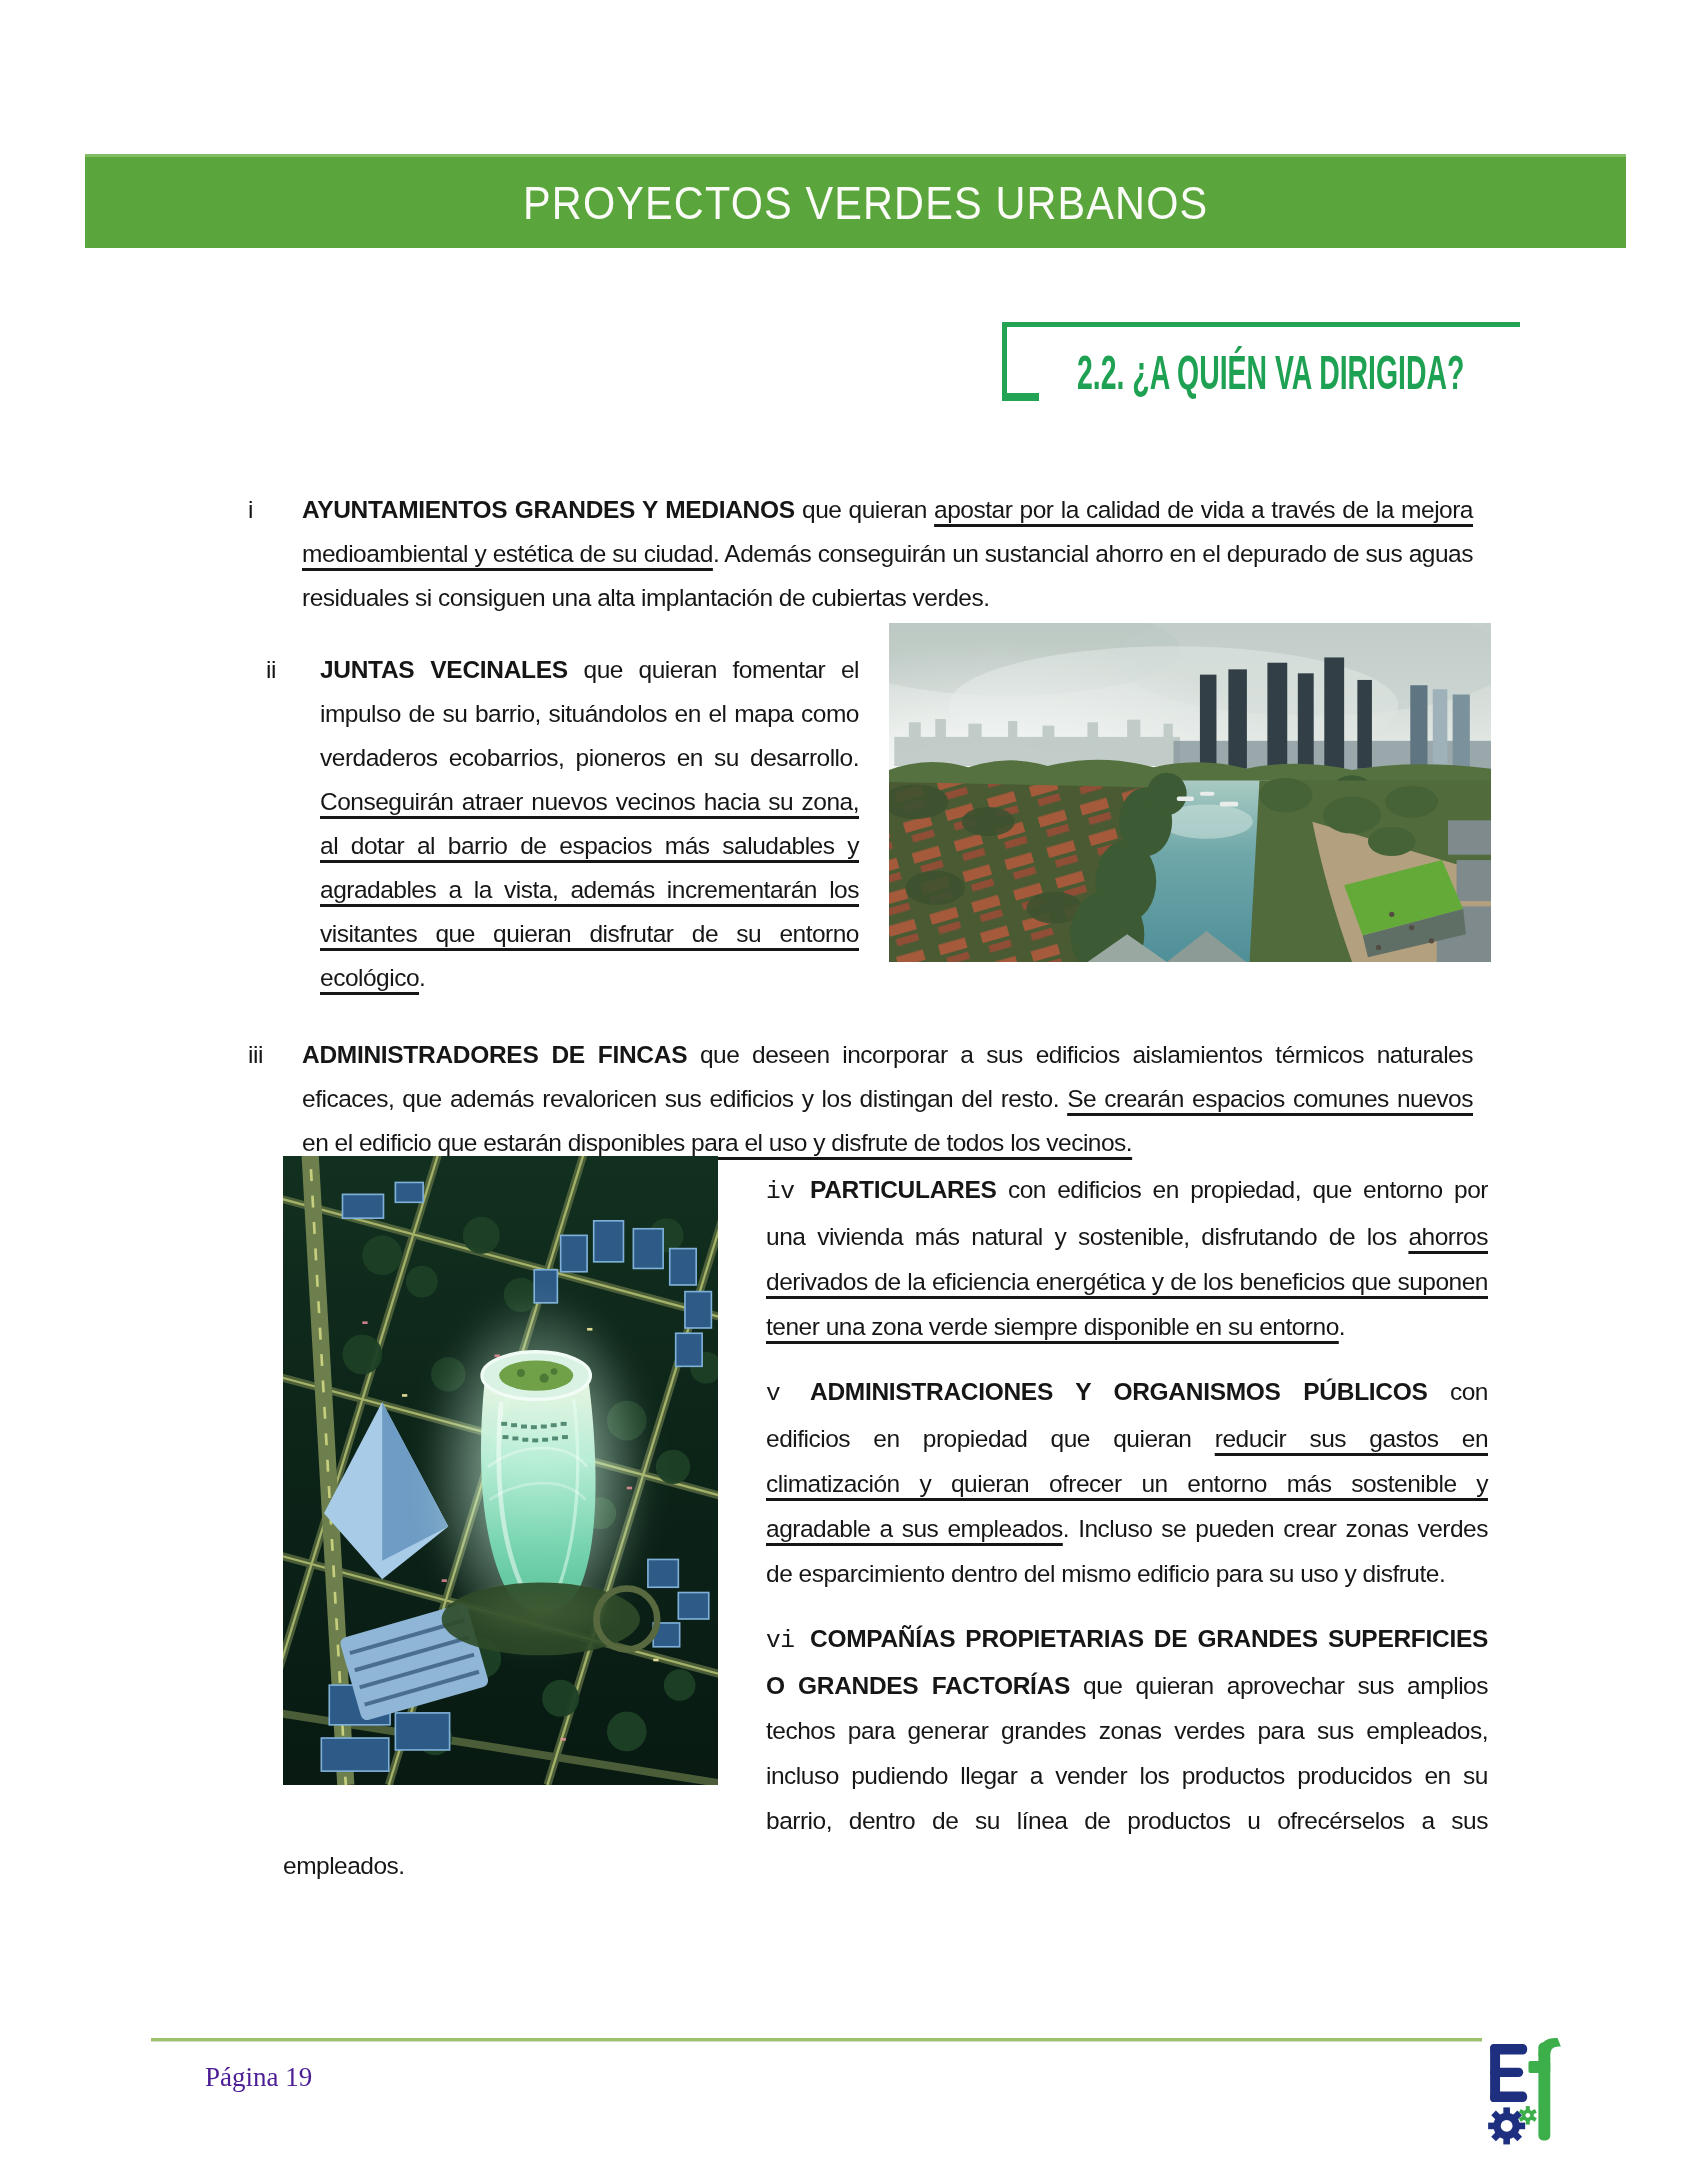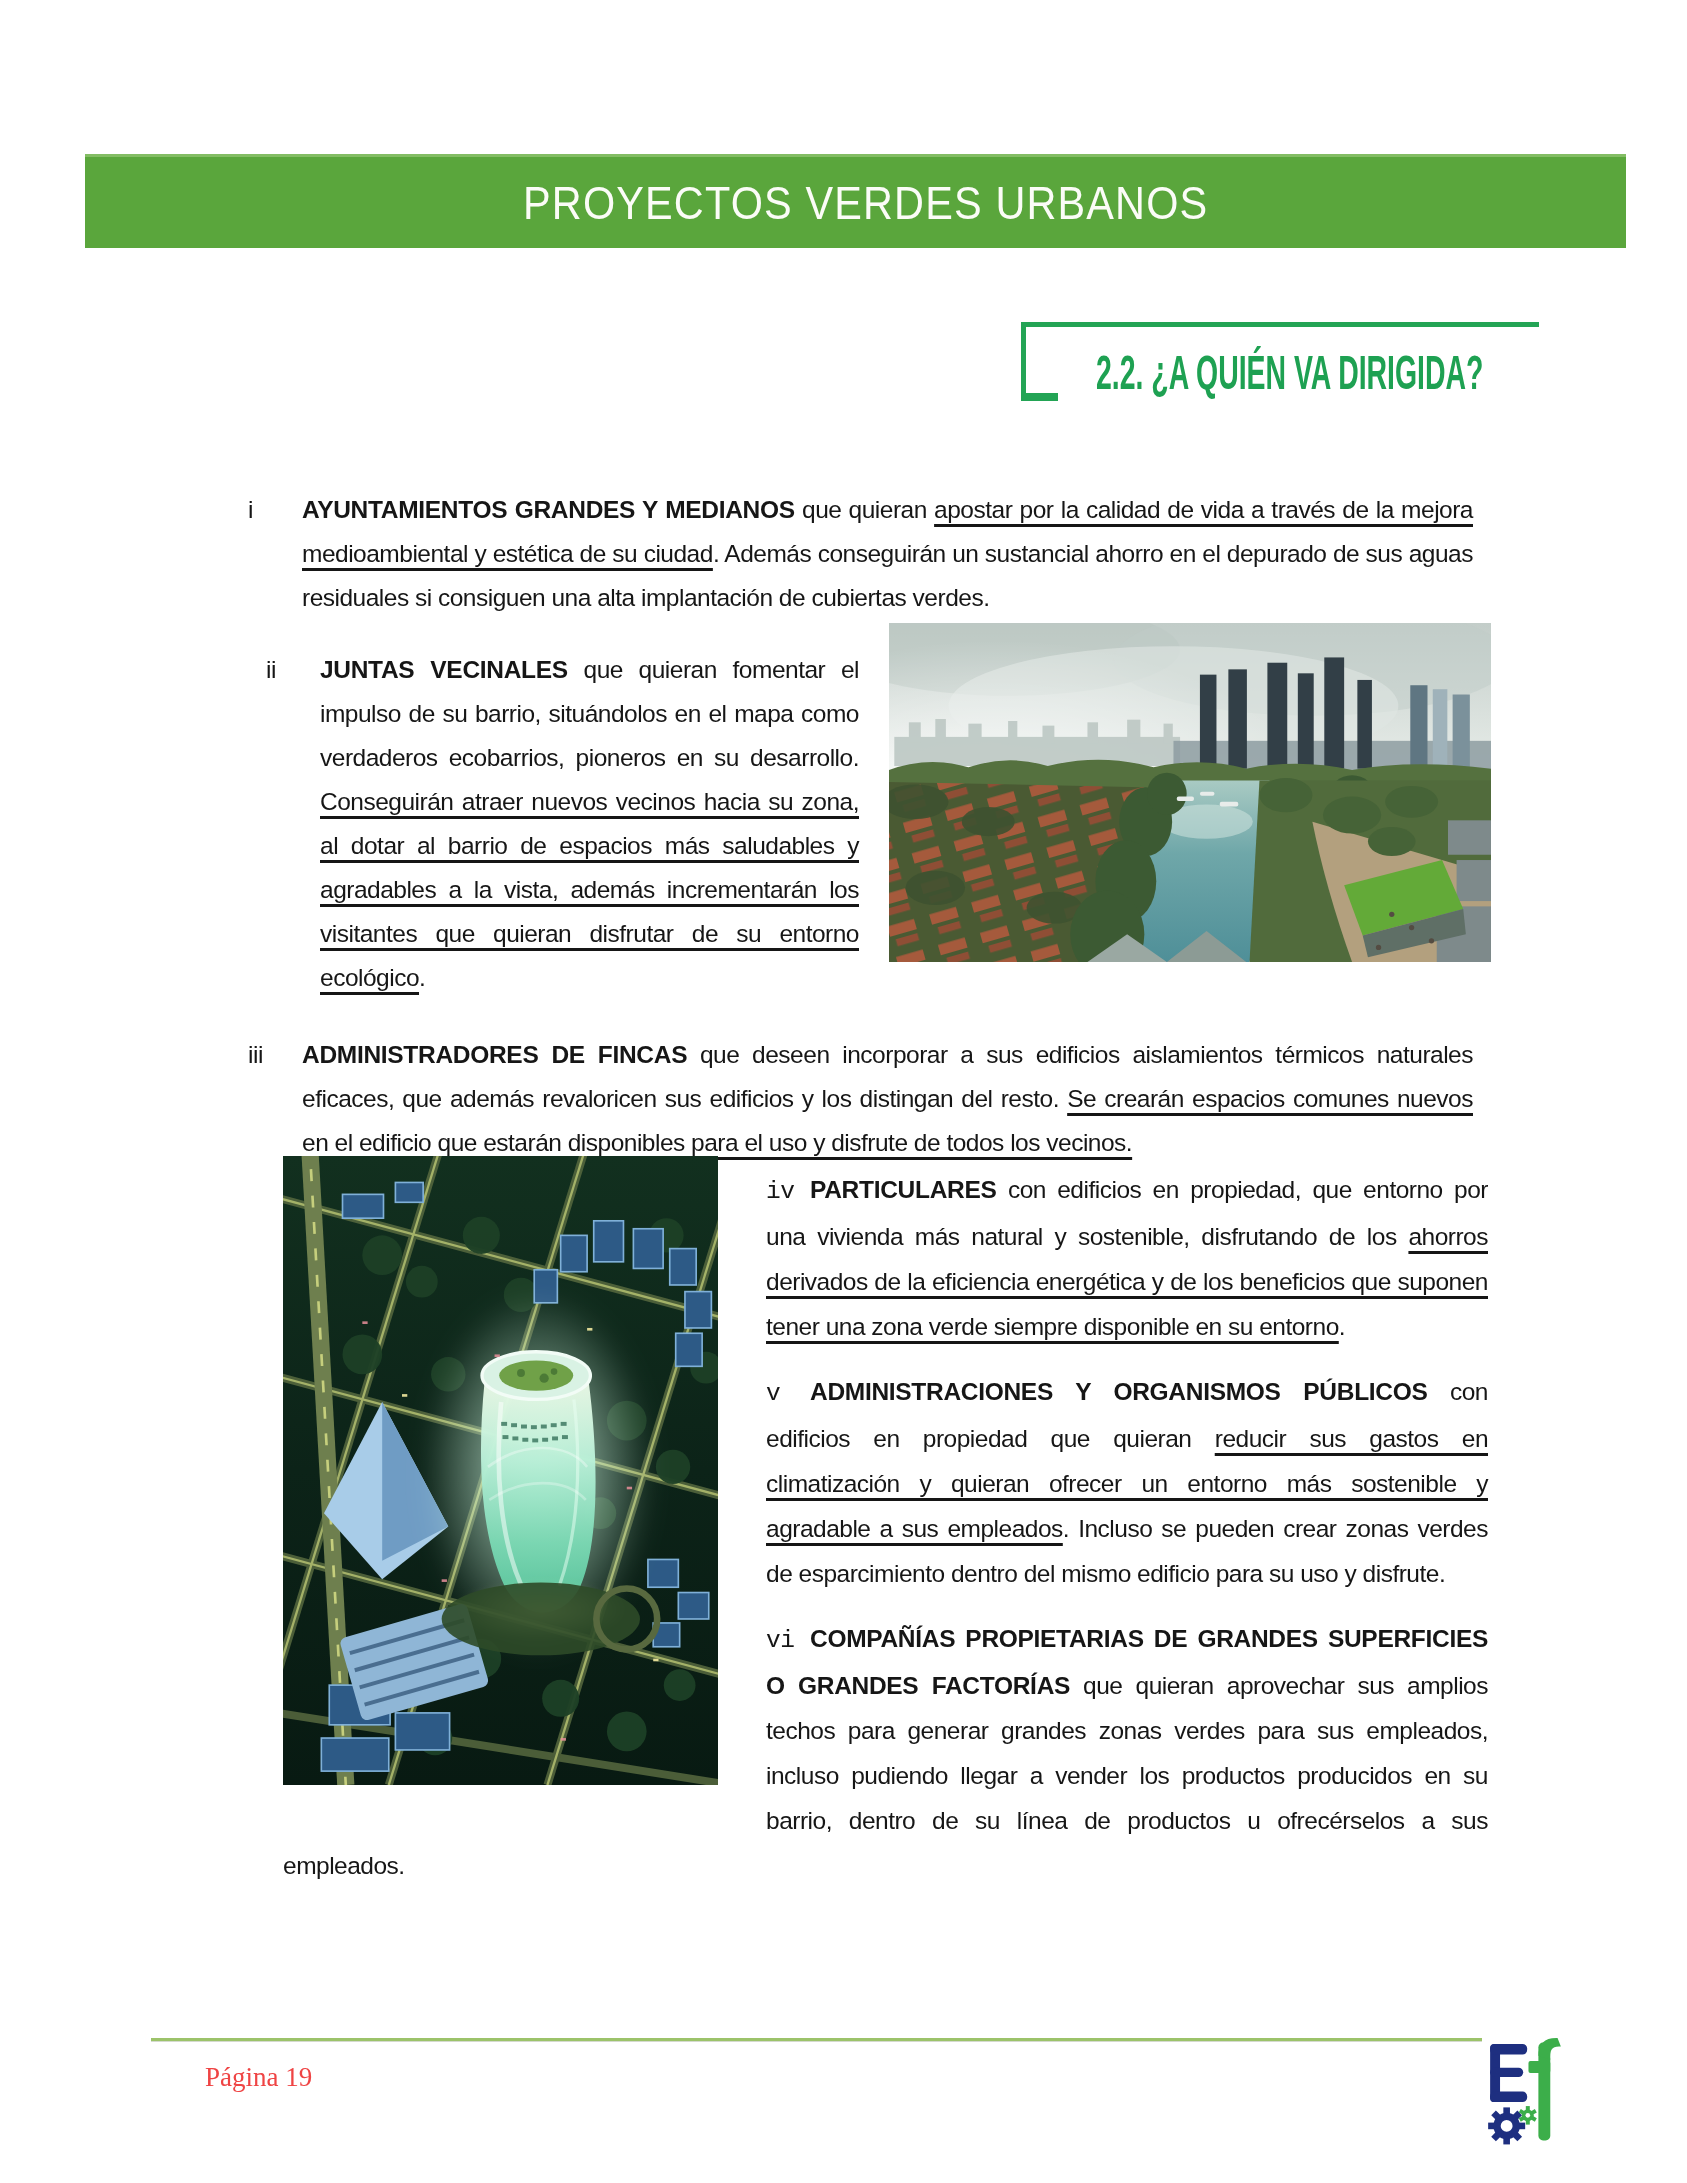--- a/index.html
+++ b/index.html
@@ -7,21 +7,21 @@
         font-family:"Liberation Sans",sans-serif;color:#161616;}
 
   
   .banner{position:absolute;left:85px;top:154px;width:1520px;height:91px;background:#5aa63c;
           border-top:3.3px solid #83bd64;display:flex;align-items:center;justify-content:center;padding-left:21px;}
   .banner h1{margin:0;font-size:46px;font-weight:400;color:#fbfcf7;letter-spacing:1.3px;
              white-space:nowrap;transform:scaleX(.9);}
 
   
   .section-head{position:absolute;left:1002px;top:322px;width:513px;height:74px;
-                border-top:5.3px solid #23a455;border-left:5.3px solid #23a455;margin-left:19px;}
+                border-top:5.3px solid #23a455;border-left:5.3px solid #23a455;}
   .section-head::after{content:"";position:absolute;left:-5.3px;bottom:0;width:37px;height:8px;background:#23a455;}
   .section-head h2{margin:17px 0 0 70px;font-size:49px;font-weight:700;color:#1ea152;
                    white-space:nowrap;transform:scaleX(.58);transform-origin:left center;}
 
   
   .item{position:absolute;font-size:24.5px;line-height:44px;letter-spacing:-0.5px;text-align:justify;}
   .item p{margin:16px;padding-left:54px;text-indent:-54px;}
   .num{display:inline-block;width:54px;text-indent:0;}
 
   .bottom-flow{position:absolute;left:283px;top:1156px;width:1205px;font-size:24.5px;line-height:45px;
@@ -36,21 +36,21 @@
      text-decoration-skip-ink:none;}
 
   figure{margin:0;}
   figure.fig1{position:absolute;left:889px;top:623px;width:602px;height:339px;}
   svg{display:block;width:100%;height:100%;}
 
   
   .footer-line{position:absolute;left:151px;top:2038px;width:1331px;height:2.6px;background:#9cc36a;
                border-bottom:0.7px solid #d5dacf;}
   .page-label{position:absolute;left:205px;top:2062px;font-family:"Liberation Serif",serif;
-              font-size:27px;color:#ef4444;}
+              font-size:27px;color:#4c1d95;}
   .logo{position:absolute;left:1486px;top:2036px;width:77px;height:119px;}
   .logo-navy{fill:#1e2f80;}
   .logo-green{fill:#3cae4a;}
 </style>
 </head>
 <body>
 
 <div class="page">
 
   <header class="banner">

